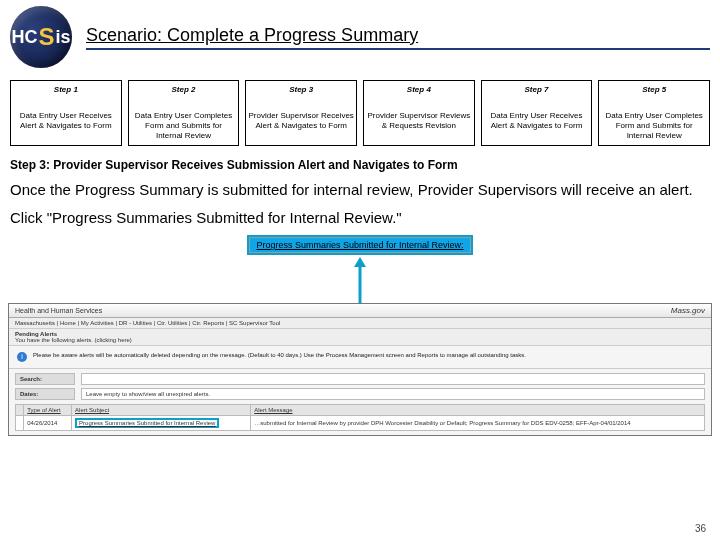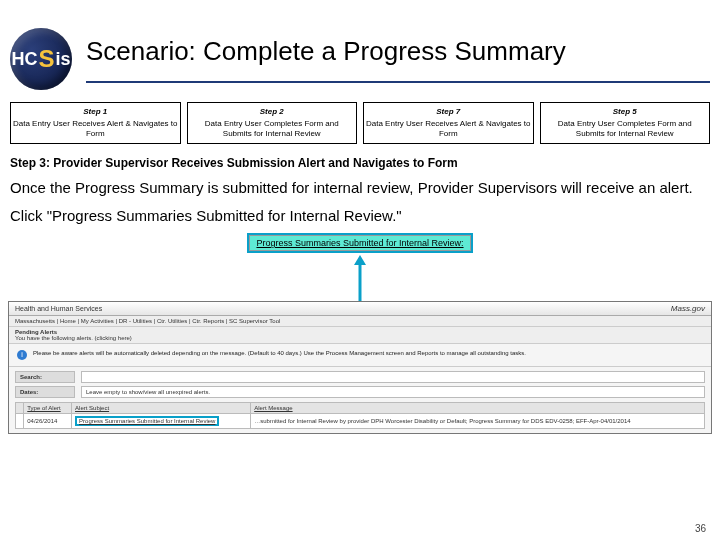--- a/index.html
+++ b/index.html
@@ -4,55 +4,56 @@
 <style>
   * { box-sizing: border-box; }
   html, body { margin:0; padding:0; }
   body {
     width:720px; height:540px;
     font-family: Arial, Helvetica, sans-serif;
     font-size:11px; color:#000; background:#fff;
     position:relative;
   }
   
-  .header { display:flex; align-items:center; padding:6px 10px 2px 10px;margin-top:22px; }
+  .header { display:flex; align-items:center; padding:6px 10px 2px 10px; }
   .logo {
     width:62px; height:62px; border-radius:50%;
     background: radial-gradient(circle at 35% 35%, #2b3f7a 0%, #14224f 70%, #0a1534 100%);
     display:flex; align-items:center; justify-content:center;
     color:#fff; font-weight:bold; font-size:18px; flex:0 0 auto;
     box-shadow: inset -4px -4px 8px rgba(0,0,0,.4), inset 4px 4px 8px rgba(255,255,255,.2);
   }
   .logo .hc { color:#fff; }
   .logo .s { color:#f6c33c; font-size:24px; margin:0 1px; }
   .logo .is { color:#fff; }
   .title-wrap { flex:1; margin-left:14px; }
   .title {
-    font-size:26px; color:#000; padding-bottom:14px;
+    font-size:18px; color:#000; padding-bottom:2px;
     border-bottom:2px solid #1f3a77;
+    text-decoration:underline;
   }
   
   .steps { display:flex; gap:6px; padding:10px 10px 6px 10px; }
   .step {
     flex:1; border:1px solid #000; padding:4px 2px;
     text-align:center; font-size:8px; line-height:1.25;
   }
-  .step .st { font-style:italic; font-weight:bold; display:block; margin-bottom:2px; }
+  .step .st { font-style:italic; font-weight:bold; display:block; margin-bottom:16px; }
   
   .section-head { font-size:12px; font-weight:bold; padding:6px 2px 4px 10px; }
   .para { font-size:15px; padding:4px 10px; line-height:1.3; }
   
   .link-wrap { padding:4px 10px 2px 10px; }
   .link-box {
     display:inline-block; border:2px solid #0aa0c9; padding:0;
   }
   .link-inner {
     display:inline-block; padding:2px 6px;
     font-size:9px; text-decoration:underline; color:#000;
-    background:#5eead4; border:1px solid #999;
+    background:#0ea5e9; border:1px solid #999;
   }
   .arrow-col { text-align:center; }
   .arrow-svg { display:block; margin:0 auto; }
   
   .shot {
     margin:0 8px; border:1px solid #777; background:#f5f5f5;
   }
   .shot-bar {
     display:flex; justify-content:space-between; align-items:center;
     background:linear-gradient(#fff,#e6e6e6); border-bottom:1px solid #aaa;
@@ -111,20 +112,28 @@
 </div>
 
 <div class="steps">
   <div class="step">
     <span class="st">Step 1</span>
     <span>Data Entry User Receives Alert &amp; Navigates to Form</span>
   </div>
   <div class="step">
     <span class="st">Step 2</span>
     <span>Data Entry User Completes Form and Submits for Internal Review</span>
+  </div>
+  <div class="step">
+    <span class="st">Step 3</span>
+    <span>Provider Supervisor Receives Alert &amp; Navigates to Form</span>
+  </div>
+  <div class="step">
+    <span class="st">Step 4</span>
+    <span>Provider Supervisor Reviews &amp; Requests Revision</span>
   </div>
   <div class="step">
     <span class="st">Step 7</span>
     <span>Data Entry User Receives Alert &amp; Navigates to Form</span>
   </div>
   <div class="step">
     <span class="st">Step 5</span>
     <span>Data Entry User Completes Form and Submits for Internal Review</span>
   </div>
 </div>

